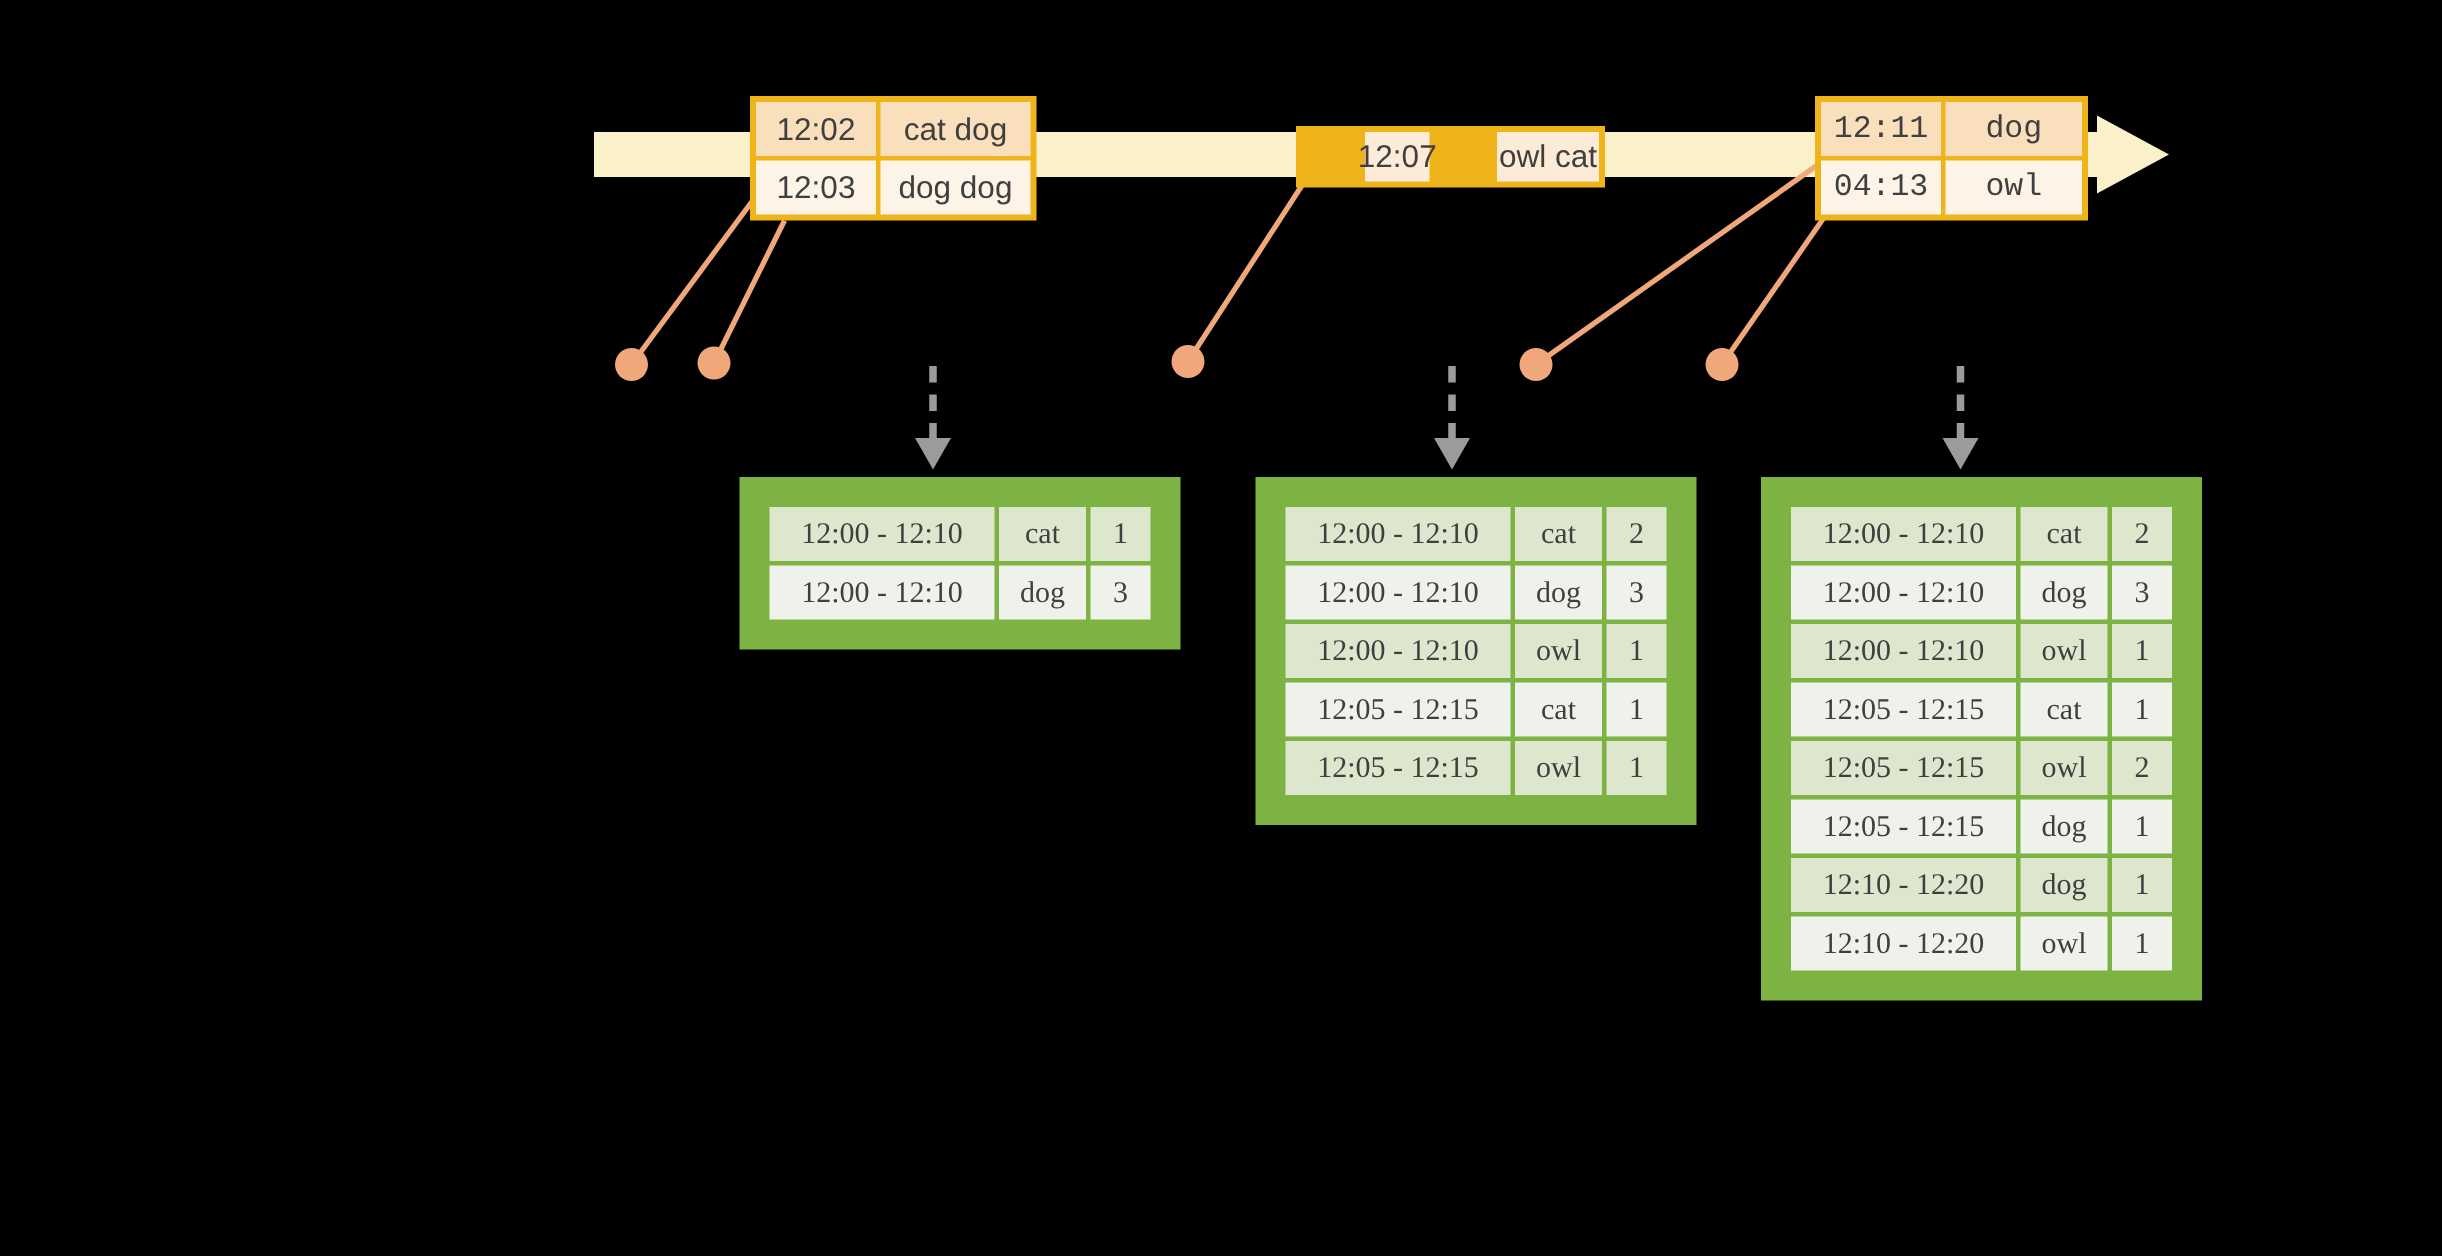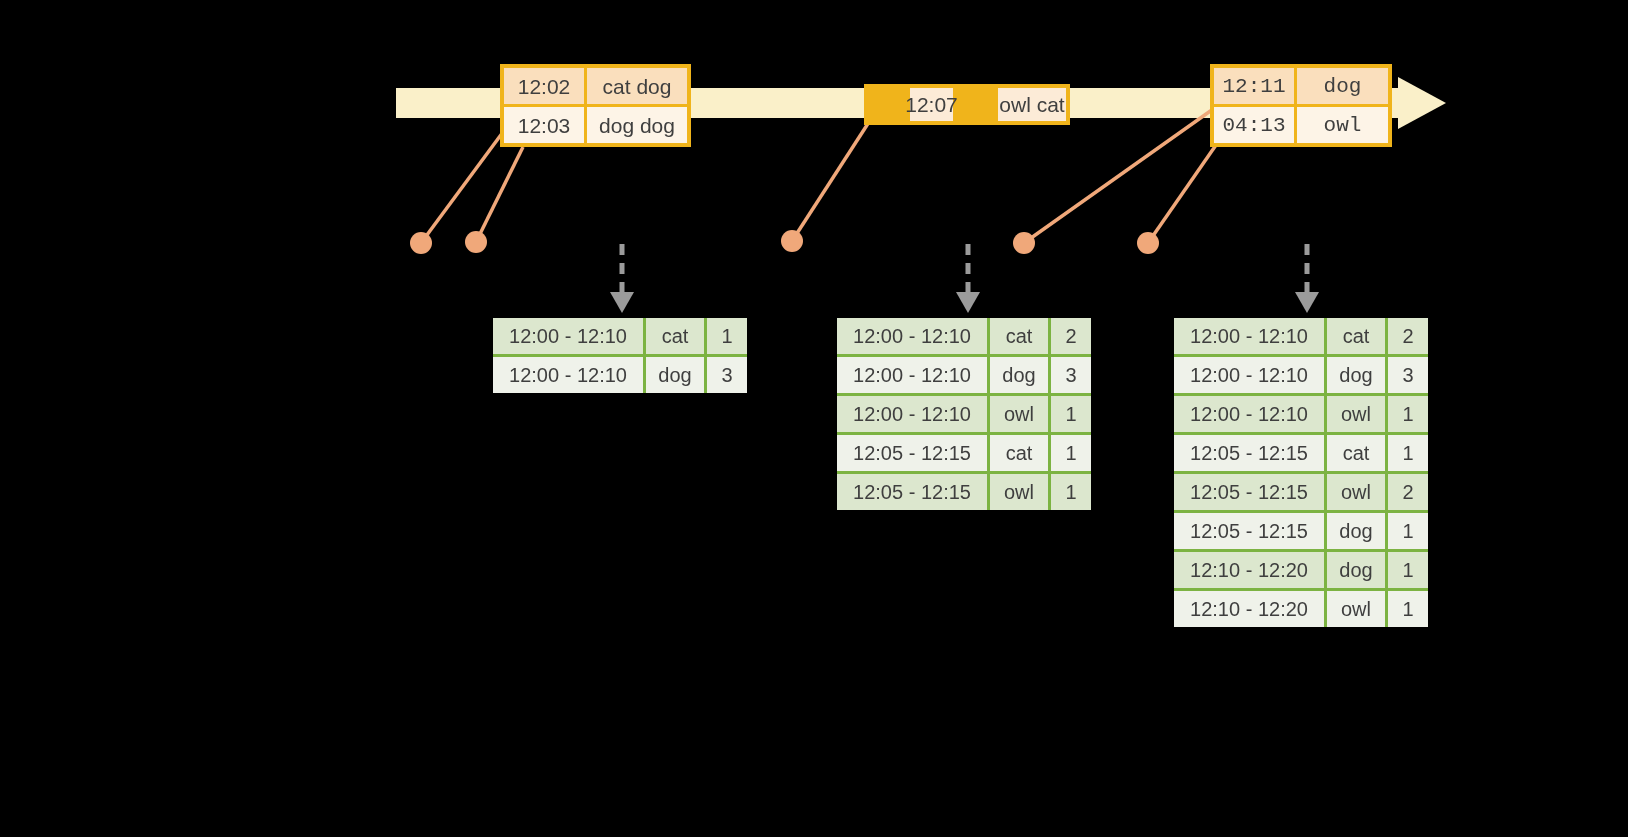--- a/index.html
+++ b/index.html
@@ -16,23 +16,24 @@
   }
   .etable .cell{
     display:flex;align-items:center;justify-content:center;
     font-size:21px;line-height:1;
   }
   .etable .cell.dark{background:var(--event-dark,#FADFBD);}
   .etable .cell.light{background:var(--event-light,#FDF4E7);text-align:center;}
   .etable .cell.single{background:var(--event-single,#FCEBD7);margin-left:42px;}
   
   .rtable{
-    position:absolute;z-index:3;display:grid;gap:3px;padding:0;
+    position:absolute;z-index:3;display:grid;gap:3px;padding:20px;
     background:var(--result-border,#7CB342);grid-template-columns:150px 58px 40px;
     grid-auto-rows:36px;
+    font-family:Liberation Serif, serif;
   }
   .rtable .cell{
     display:flex;align-items:center;justify-content:center;
     font-size:20px;line-height:1;
   }
   .rtable .cell.dark{background:var(--result-dark,#DCE7CE);}
   .rtable .cell.light{background:var(--result-light,#EFF2EA);}
 </style>
 </head>
 <body>

